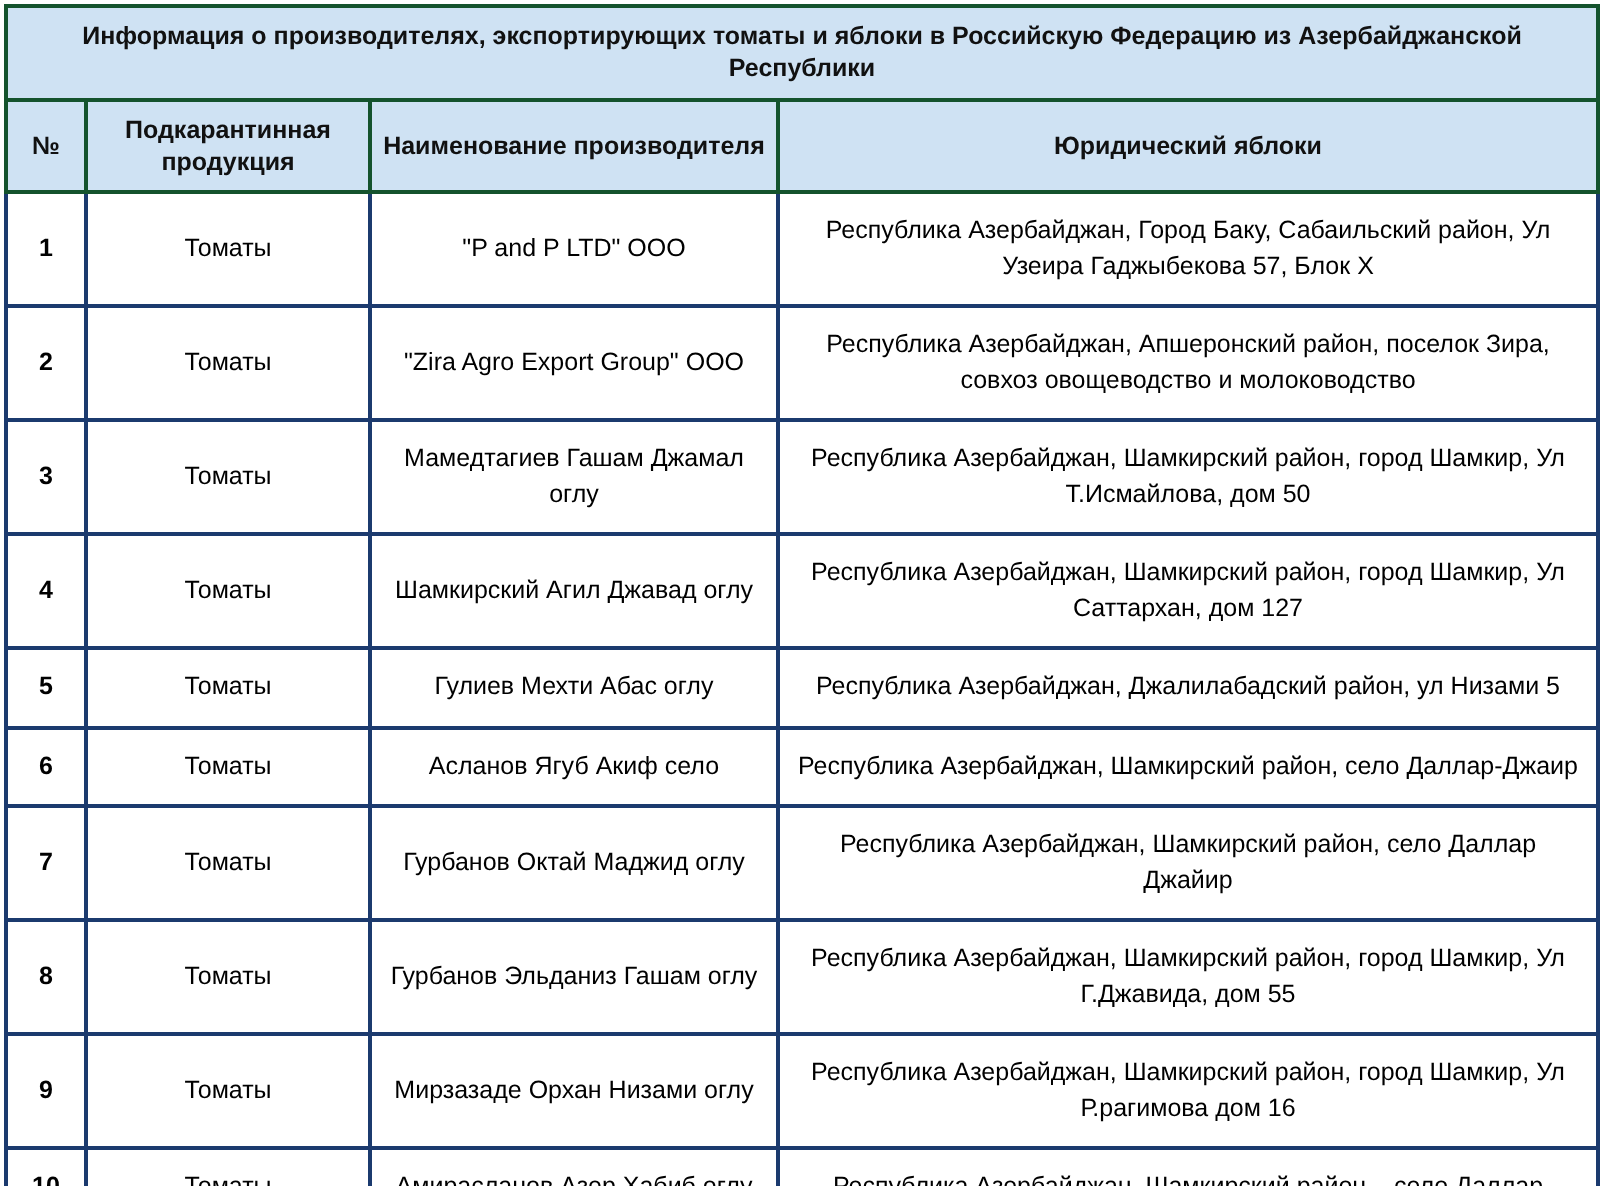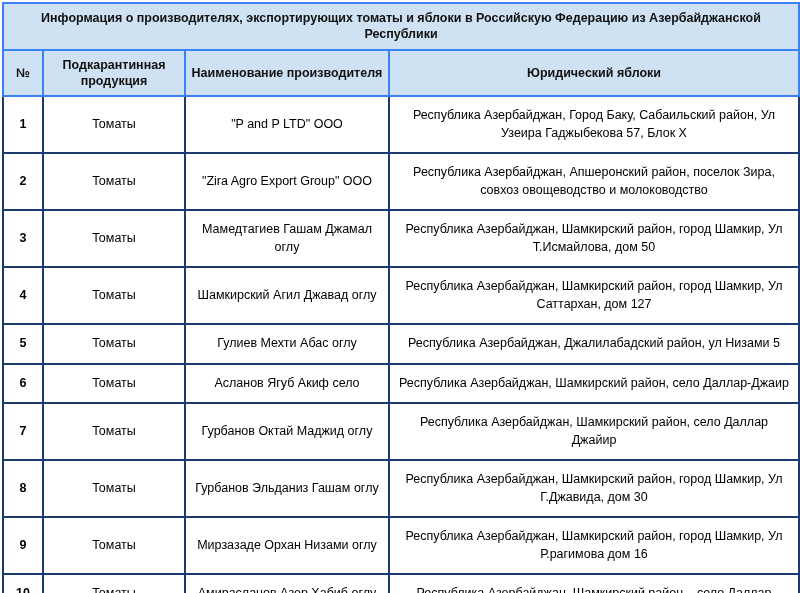--- a/index.html
+++ b/index.html
@@ -29,21 +29,21 @@
     font-size: 13px;
     text-align: center;
     padding: 5px 24px;
     line-height: 1.35;
   }
   table.producers th {
     background: #cfe2f3;
     color: #111111;
     font-weight: bold;
     font-size: 12.5px;
-    border: 2px solid #3b82f6;
+    border: 2px solid #14532d;
     padding: 6px 4px;
     text-align: center;
     vertical-align: middle;
     line-height: 1.3;
   }
   table.producers td {
     border: 2px solid #1b3a6e;
     font-size: 12.5px;
     color: #000000;
     text-align: center;
@@ -122,21 +122,21 @@
         <tr>
           <td class="num">7</td>
           <td>Томаты</td>
           <td>Гурбанов Октай Маджид оглу</td>
           <td>Республика Азербайджан, Шамкирский район, село Даллар Джайир</td>
         </tr>
         <tr>
           <td class="num">8</td>
           <td>Томаты</td>
           <td>Гурбанов Эльданиз Гашам оглу</td>
-          <td>Республика Азербайджан, Шамкирский район, город Шамкир, Ул Г.Джавида, дом 30</td>
+          <td>Республика Азербайджан, Шамкирский район, город Шамкир, Ул Г.Джавида, дом 55</td>
         </tr>
         <tr>
           <td class="num">9</td>
           <td>Томаты</td>
           <td>Мирзазаде Орхан Низами оглу</td>
           <td>Республика Азербайджан, Шамкирский район, город Шамкир, Ул Р.рагимова дом 16</td>
         </tr>
         <tr>
           <td class="num">10</td>
           <td>Томаты</td>

